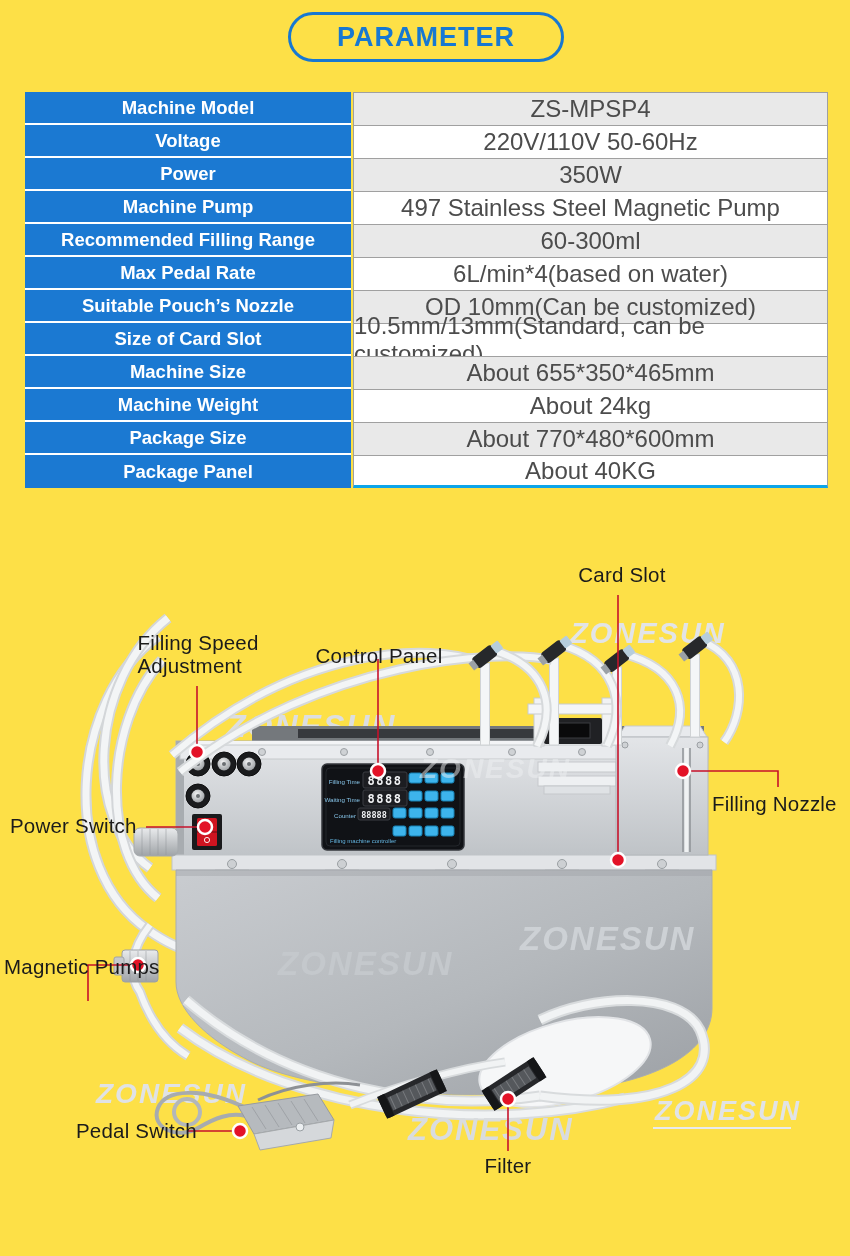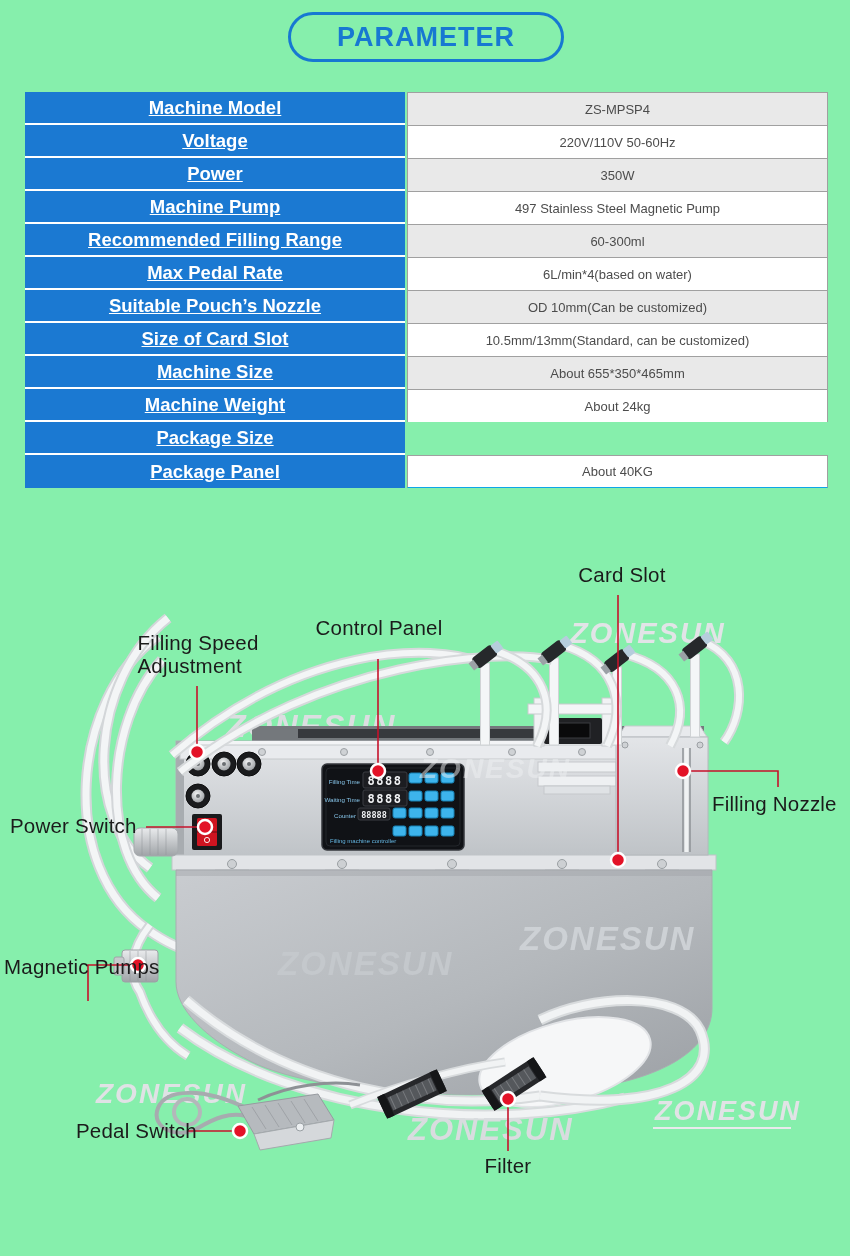--- a/index.html
+++ b/index.html
@@ -1,34 +1,34 @@
 <!DOCTYPE html>
 <html><head>
 <meta charset="utf-8">
 <style>
   html,body{margin:0;padding:0;background:#fff;}
-  .canvas{position:relative;width:850px;height:1256px;background:#86efac;overflow:hidden;
+  .canvas{position:relative;width:850px;height:1256px;background:#fde047;overflow:hidden;
           font-family:"Liberation Sans",sans-serif;}
   
   .title-pill{position:absolute;left:288px;top:12px;width:276px;height:50px;
               border:3px solid #1778d2;border-radius:28px;box-sizing:border-box;
               display:flex;align-items:center;justify-content:center;}
   .title-pill span{color:#1778d2;font-size:27px;font-weight:bold;letter-spacing:1px;}
   
   .spec-table{position:absolute;left:25px;top:92px;width:803px;}
   .trow{display:flex;height:33px;box-sizing:border-box;}
-  .k{width:380px;margin-right:2px;background:#1b79d2;color:#fff;
+  .k{width:326px;margin-right:2px;background:#1b79d2;color:#fff;
      display:flex;align-items:center;justify-content:center;
-     font-size:18.5px;font-weight:bold;border-bottom:2px solid #fff;box-sizing:border-box;text-decoration:underline;}
+     font-size:18.5px;font-weight:bold;border-bottom:2px solid #fff;box-sizing:border-box;}
   .trow:last-child .k{border-bottom:none;}
   .v{flex:1;display:flex;align-items:center;justify-content:center;
-     font-size:13px;color:#4c4c4c;background:#fff;
+     font-size:24px;color:#4c4c4c;background:#fff;
      border:1px solid #a0a0a0;border-bottom:none;box-sizing:border-box;}
   .trow:nth-child(odd) .v{background:#e9e9e9;}
-  .trow:last-child .v{border-bottom:1px solid #0ea5e9;}
+  .trow:last-child .v{border-bottom:3px solid #0ea5e9;}
   
   .lbl{position:absolute;font-size:20.5px;color:#1b1b1b;line-height:23px;
        letter-spacing:.2px;white-space:nowrap;}
   .lbl.center{transform:translateX(-50%);text-align:left;}
   .machine-svg{position:absolute;left:0;top:545px;width:850px;height:711px;}
 </style>
 </head>
 <body>
 
 <div class="canvas">
@@ -73,20 +73,21 @@
     <div class="trow">
         <div class="k">Machine Size</div>
         <div class="v">About 655*350*465mm</div>
       </div>
     <div class="trow">
         <div class="k">Machine Weight</div>
         <div class="v">About 24kg</div>
       </div>
     <div class="trow">
         <div class="k">Package Size</div>
+        <div class="v">About 770*480*600mm</div>
       </div>
     <div class="trow">
         <div class="k">Package Panel</div>
         <div class="v">About 40KG</div>
       </div>
   </div>
 
   <svg class="machine-svg" viewBox="0 545 850 711">
     <defs>
       <linearGradient id="gFace" x1="0" y1="0" x2="0" y2="1">
@@ -377,20 +378,20 @@
       <circle cx="240" cy="1131" r="7"></circle>
       <circle cx="508" cy="1099" r="7"></circle>
     </g>
   </svg>
 
   <div class="lbl center" style="left:622px;top:563px;">Card Slot</div>
   <div class="lbl center" style="left:198px;top:631px;">
     <div>Filling Speed</div>
     <div>Adjustment</div>
   </div>
-  <div class="lbl center" style="left:379px;top:616px;">Control Panel</div>
+  <div class="lbl center" style="left:379px;top:644px;">Control Panel</div>
   <div class="lbl" style="left:10px;top:814px;">Power Switch</div>
   <div class="lbl" style="left:712px;top:792px;">Filling Nozzle</div>
   <div class="lbl" style="left:4px;top:955px;">Magnetic Pumps</div>
   <div class="lbl" style="left:76px;top:1119px;">Pedal Switch</div>
   <div class="lbl center" style="left:508px;top:1154px;">Filter</div>
 
 </div>
 
 </body></html>

